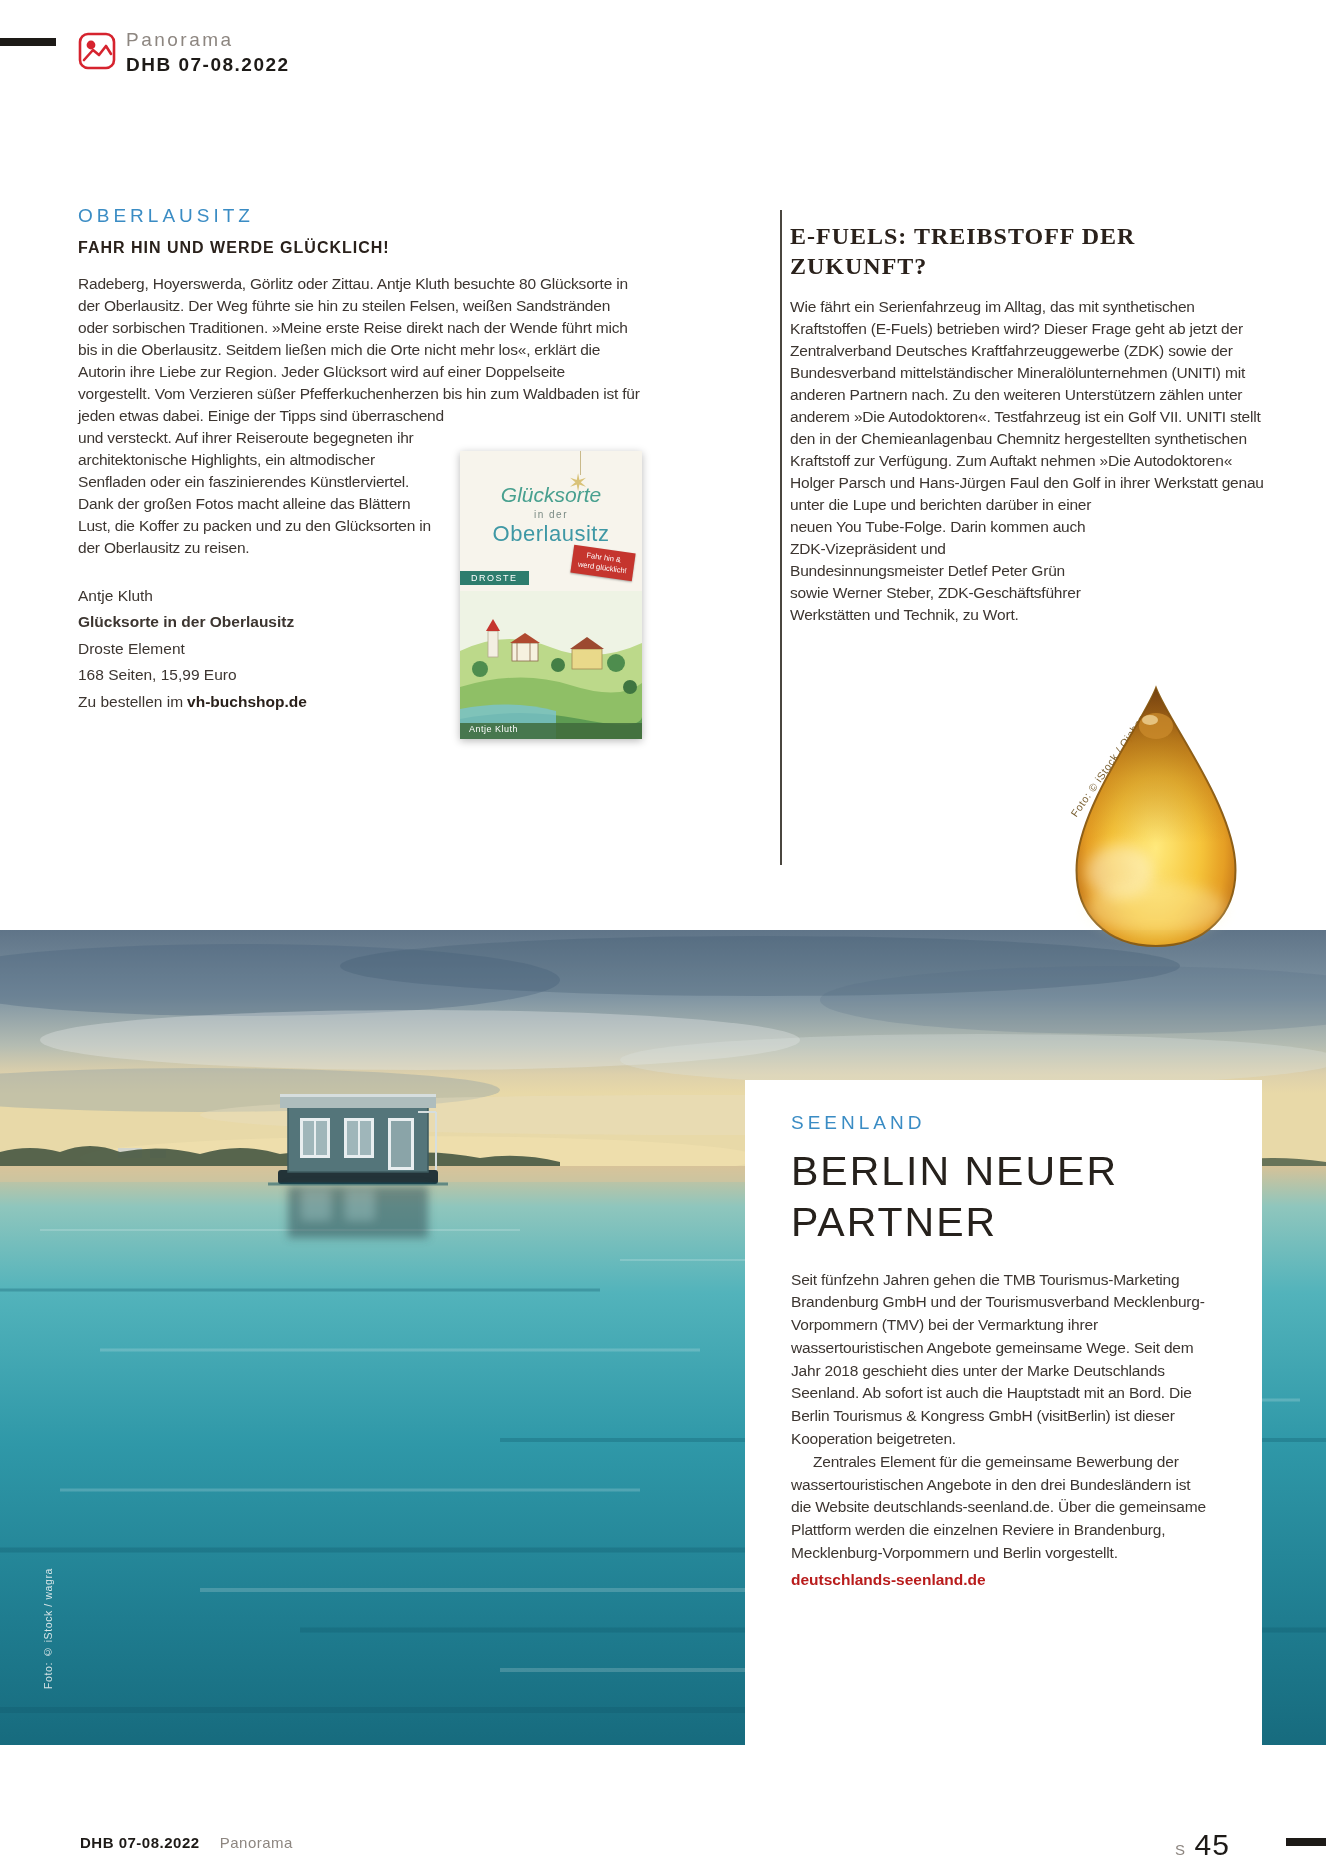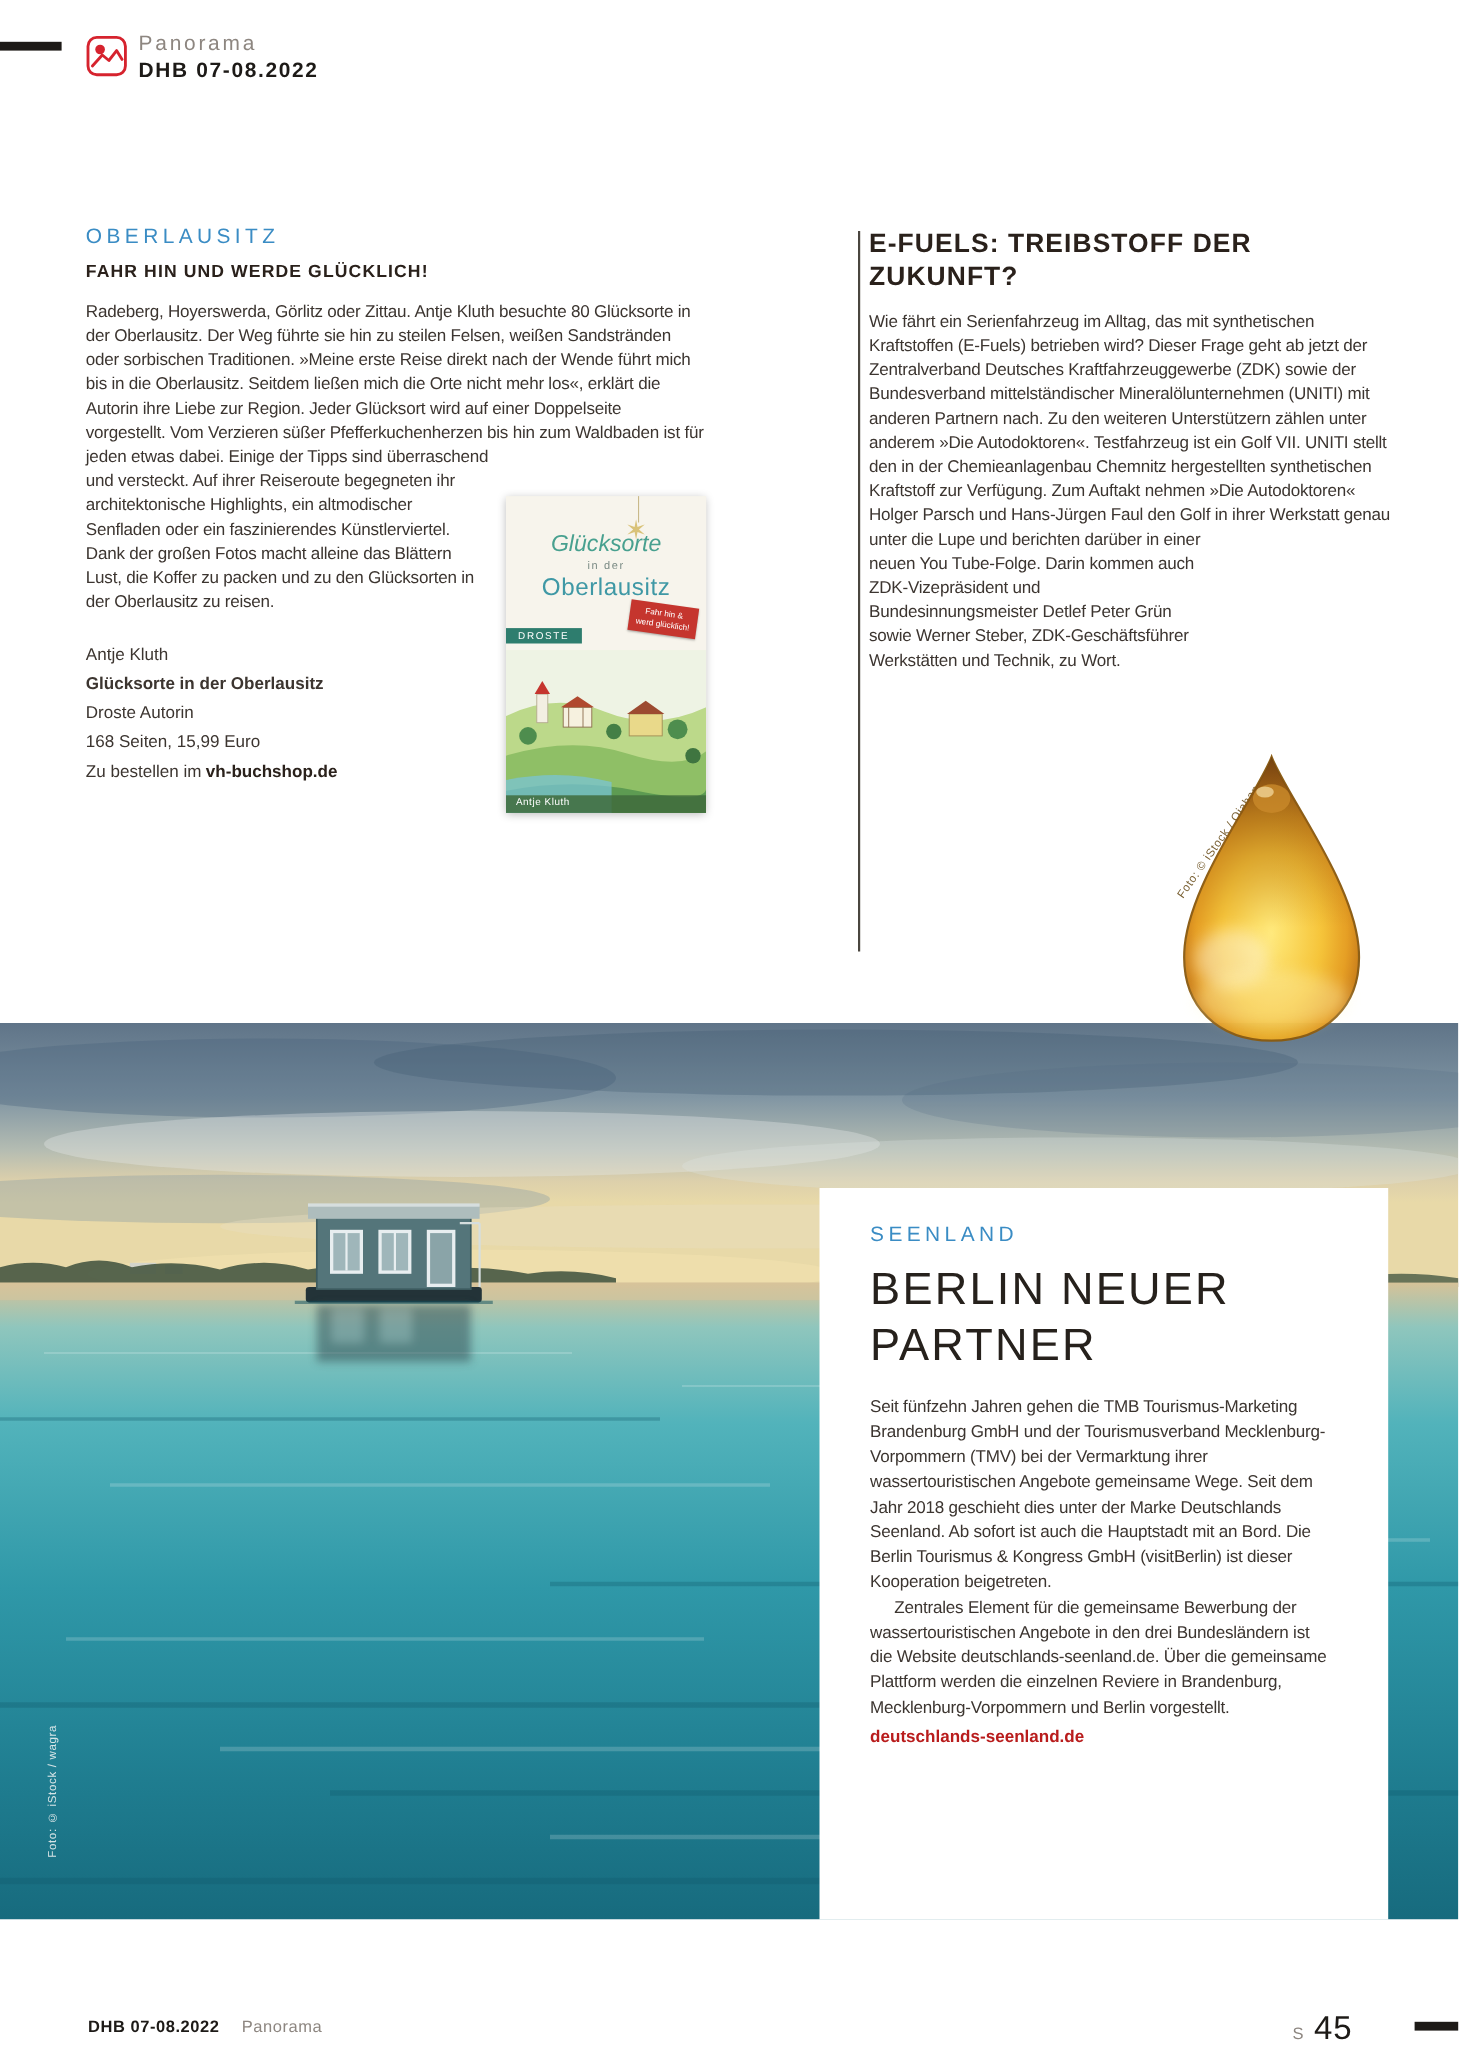--- a/index.html
+++ b/index.html
@@ -94,21 +94,21 @@
 
   <div class="left-article">
     <div class="kicker">OBERLAUSITZ</div>
     <div class="art-title">FAHR HIN UND WERDE GLÜCKLICH!</div>
     <div class="body-text">Radeberg, Hoyerswerda, Görlitz oder Zittau. Antje Kluth besuchte 80 Glücksorte in der Oberlausitz. Der Weg führte sie hin zu steilen Felsen, weißen Sandstränden oder sorbischen Traditionen. »Meine erste Reise direkt nach der Wende führt mich bis in die Oberlausitz. Seitdem ließen mich die Orte nicht mehr los«, erklärt die Autorin ihre Liebe zur Region. Jeder Glücksort wird auf einer Doppelseite vorgestellt. Vom Verzieren süßer Pfefferkuchenherzen bis hin zum Waldbaden ist für</div>
     <div class="body-text body-narrow">jeden etwas dabei. Einige der Tipps sind überraschend und versteckt. Auf ihrer Reiseroute begegneten ihr architektonische Highlights, ein altmodischer Senfladen oder ein faszinierendes Künstlerviertel. Dank der großen Fotos macht alleine das Blättern Lust, die Koffer zu packen und zu den Glücksorten in der Oberlausitz zu reisen.</div>
 
     <div class="book-info">
       <div>Antje Kluth</div>
       <div class="bold">Glücksorte in der Oberlausitz</div>
-      <div>Droste Autorin</div>
+      <div>Droste Element</div>
       <div>168 Seiten, 15,99 Euro</div>
       <div>
         <span>Zu bestellen im</span><a href="#" class="order-link">vh-buchshop.de</a>
       </div>
     </div>
 
     <div class="cover">
       <div class="cover-string"></div>
       <div class="cover-star">✶</div>
       <div class="cover-t1">Glücksorte</div>
@@ -141,21 +141,21 @@
           <rect x="0" y="132" width="182" height="16" fill="#3f6b3c" opacity="0.85"></rect>
         </svg>
       </div>
       <div class="cover-author">Antje Kluth</div>
     </div>
   </div>
 
   <div class="divider"></div>
 
   <div class="right-article">
-    <div class="art-title right-title" style="margin-top:2px;">E-FUELS: TREIBSTOFF DER ZUKUNFT?</div>
+    <div class="art-title right-title" style="margin-top:16px;font-family:Liberation Serif, serif;">E-FUELS: TREIBSTOFF DER ZUKUNFT?</div>
     <div class="body-text">Wie fährt ein Serienfahrzeug im Alltag, das mit synthetischen Kraftstoffen (E-Fuels) betrieben wird? Dieser Frage geht ab jetzt der Zentralverband Deutsches Kraftfahrzeuggewerbe (ZDK) sowie der Bundesverband mittelständischer Mineralölunternehmen (UNITI) mit anderen Partnern nach. Zu den weiteren Unterstützern zählen unter anderem »Die Autodoktoren«. Testfahrzeug ist ein Golf VII. UNITI stellt den in der Chemieanlagenbau Chemnitz hergestellten synthetischen Kraftstoff zur Verfügung. Zum Auftakt nehmen »Die Autodoktoren« Holger Parsch und Hans-Jürgen Faul den Golf in ihrer Werkstatt genau unter die Lupe und berichten darüber in einer</div>
     <div class="body-text right-body-narrow">neuen You Tube-Folge. Darin kommen auch ZDK-Vizepräsident und Bundesinnungsmeister Detlef Peter Grün sowie Werner Steber, ZDK-Geschäftsführer Werkstätten und Technik, zu Wort.</div>
   </div>
 
   <div class="droplet">
     <svg viewBox="0 0 216 276" width="216" height="276">
       <defs>
         <radialGradient id="dropGrad" cx="50%" cy="62%" r="62%">
           <stop offset="0%" stop-color="#ffe978"></stop>
           <stop offset="45%" stop-color="#f6c435"></stop>

